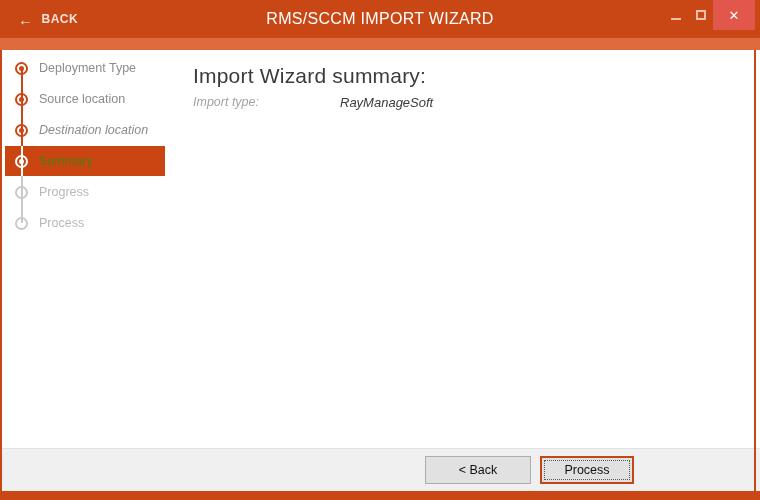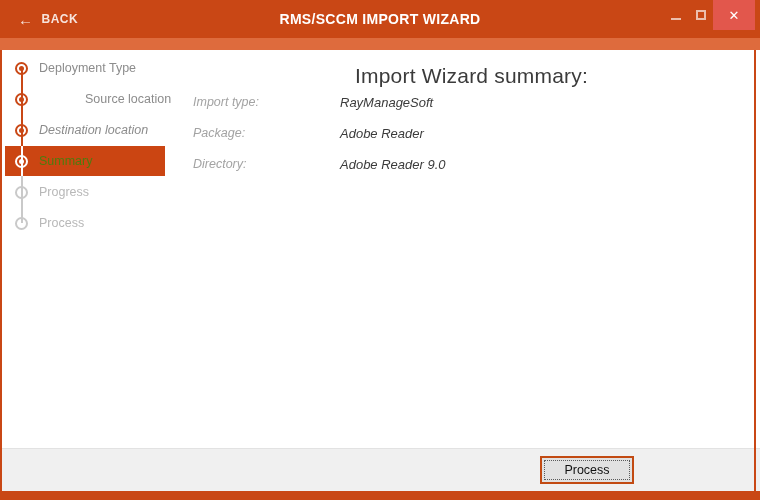--- a/index.html
+++ b/index.html
@@ -36,22 +36,22 @@
     font-weight: 600;
   }
   .back-btn .arrow { font-size: 15px; font-weight: 400; line-height: 1; }
   .titlebar .title {
     position: absolute;
     left: 0; right: 0; top: 0;
     height: 38px;
     display: flex;
     align-items: center;
     justify-content: center;
-    font-size: 14px;
-    font-weight: 700;
+    font-size: 16px;
+    font-weight: 400;
     letter-spacing: 0.3px;
     pointer-events: none;
   }
   .win-controls {
     position: absolute;
     top: 0;
     right: 5px;
     display: flex;
     align-items: flex-start;
     height: 38px;
@@ -151,35 +151,34 @@
     white-space: nowrap;
   }
   .step.active .bullet { border-color: #ffffff; }
   .step.active .bullet::after { background: #ffffff; }
   .step.active .lbl { color: #4d7c0f; }
   .step.pending .bullet { border-color: #c9c9c9; }
   .step.pending .bullet::after { display: none; }
   .step.pending .lbl { color: #b8b8b8; }
 
   .step-0 { top: 3px; }
-  .step-1 { top: 34px; padding-left: 46px; }
+  .step-1 { top: 34px; }
   .step-2 { top: 65px; font-style: italic; }
   .step-3 { top: 96px; }
   .step-4 { top: 127px; }
   .step-5 { top: 158px; }
 
   
   .content { position: absolute; left: 193px; top: 0; right: 10px; }
   .content h1 {
     margin-top: 14px;
     font-size: 21px;
     font-weight: 300;
     color: #3b3b3b;
     letter-spacing: 0.2px;
-    text-align: center;
   }
   .field-row { position: absolute; left: 0; height: 16px; display: flex; font-style: italic; }
   .field-row .f-label { width: 147px; font-size: 12.5px; color: #a3a3a3; }
   .field-row .f-value { font-size: 13px; color: #3b3b3b; }
   .row-0 { top: 45px; }
   .row-1 { top: 76px; }
   .row-2 { top: 107px; }
 
   
   .footer {
@@ -270,33 +269,26 @@
       </div>
     </div>
 
     <div class="content">
       <h1>Import Wizard summary:</h1>
 
       <div class="field-row row-0">
         <span class="f-label">Import type:</span>
         <span class="f-value">RayManageSoft</span>
       </div>
-      <div class="field-row row-1">
-        <span class="f-label">Package:</span>
-        <span class="f-value">Adobe Reader</span>
-      </div>
-      <div class="field-row row-2">
-        <span class="f-label">Directory:</span>
-        <span class="f-value">Adobe Reader 9.0</span>
-      </div>
     </div>
 
   </div>
 
   <div class="footer">
+    <button class="btn btn-back">&lt; Back</button>
     <button class="btn btn-process">Process</button>
     <button class="btn btn-cancel">Cancel</button>
   </div>
 
   <div class="bottomstrip"></div>
 
   <div class="edge-left"></div>
   <div class="edge-right"></div>
 
 </div>

